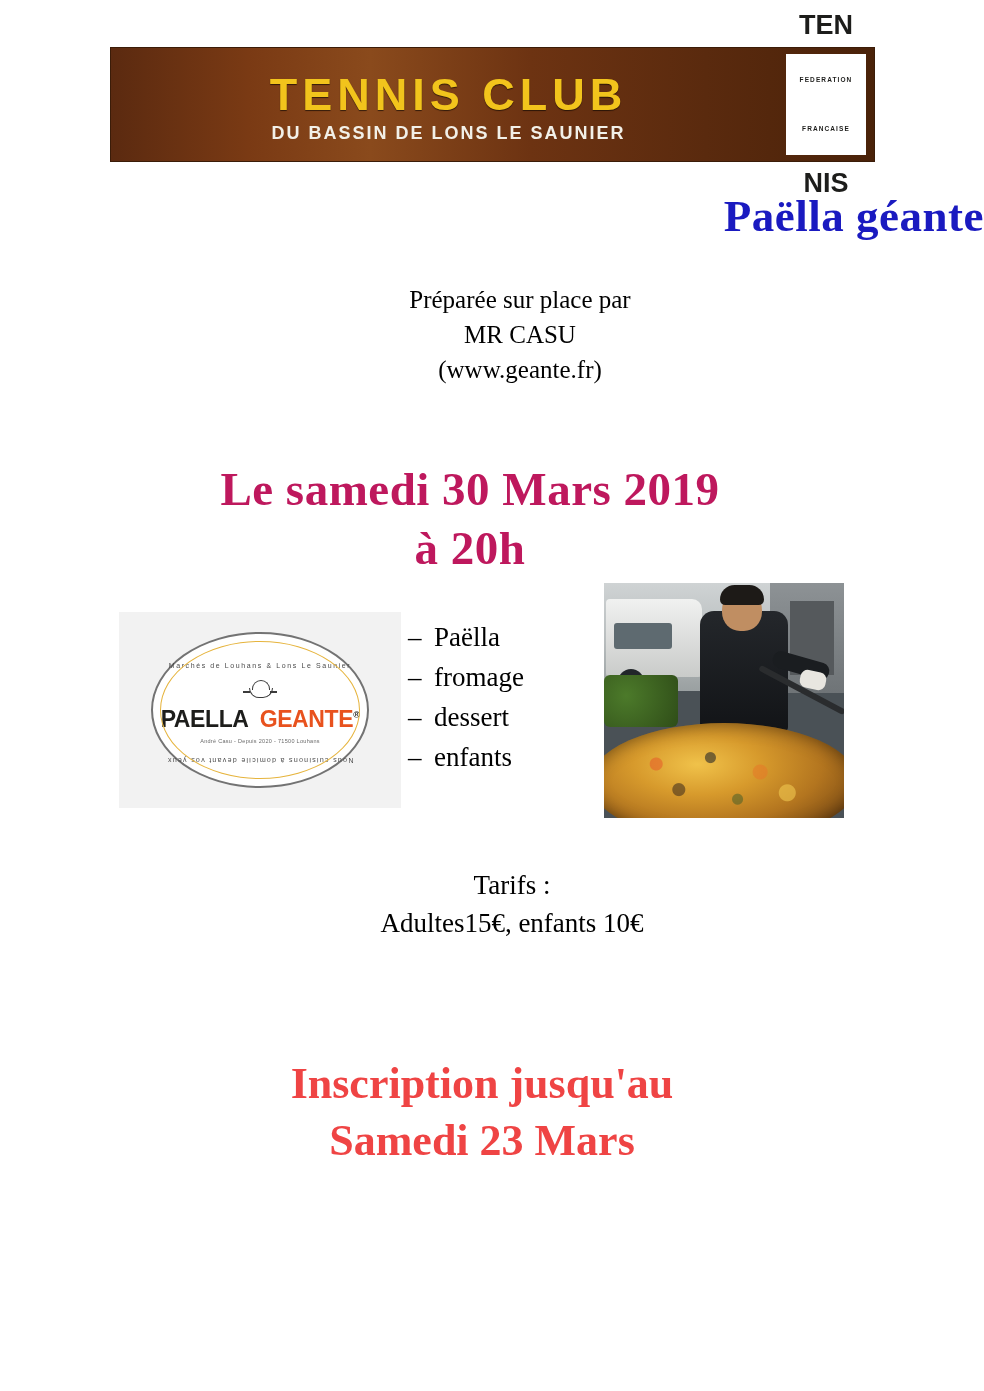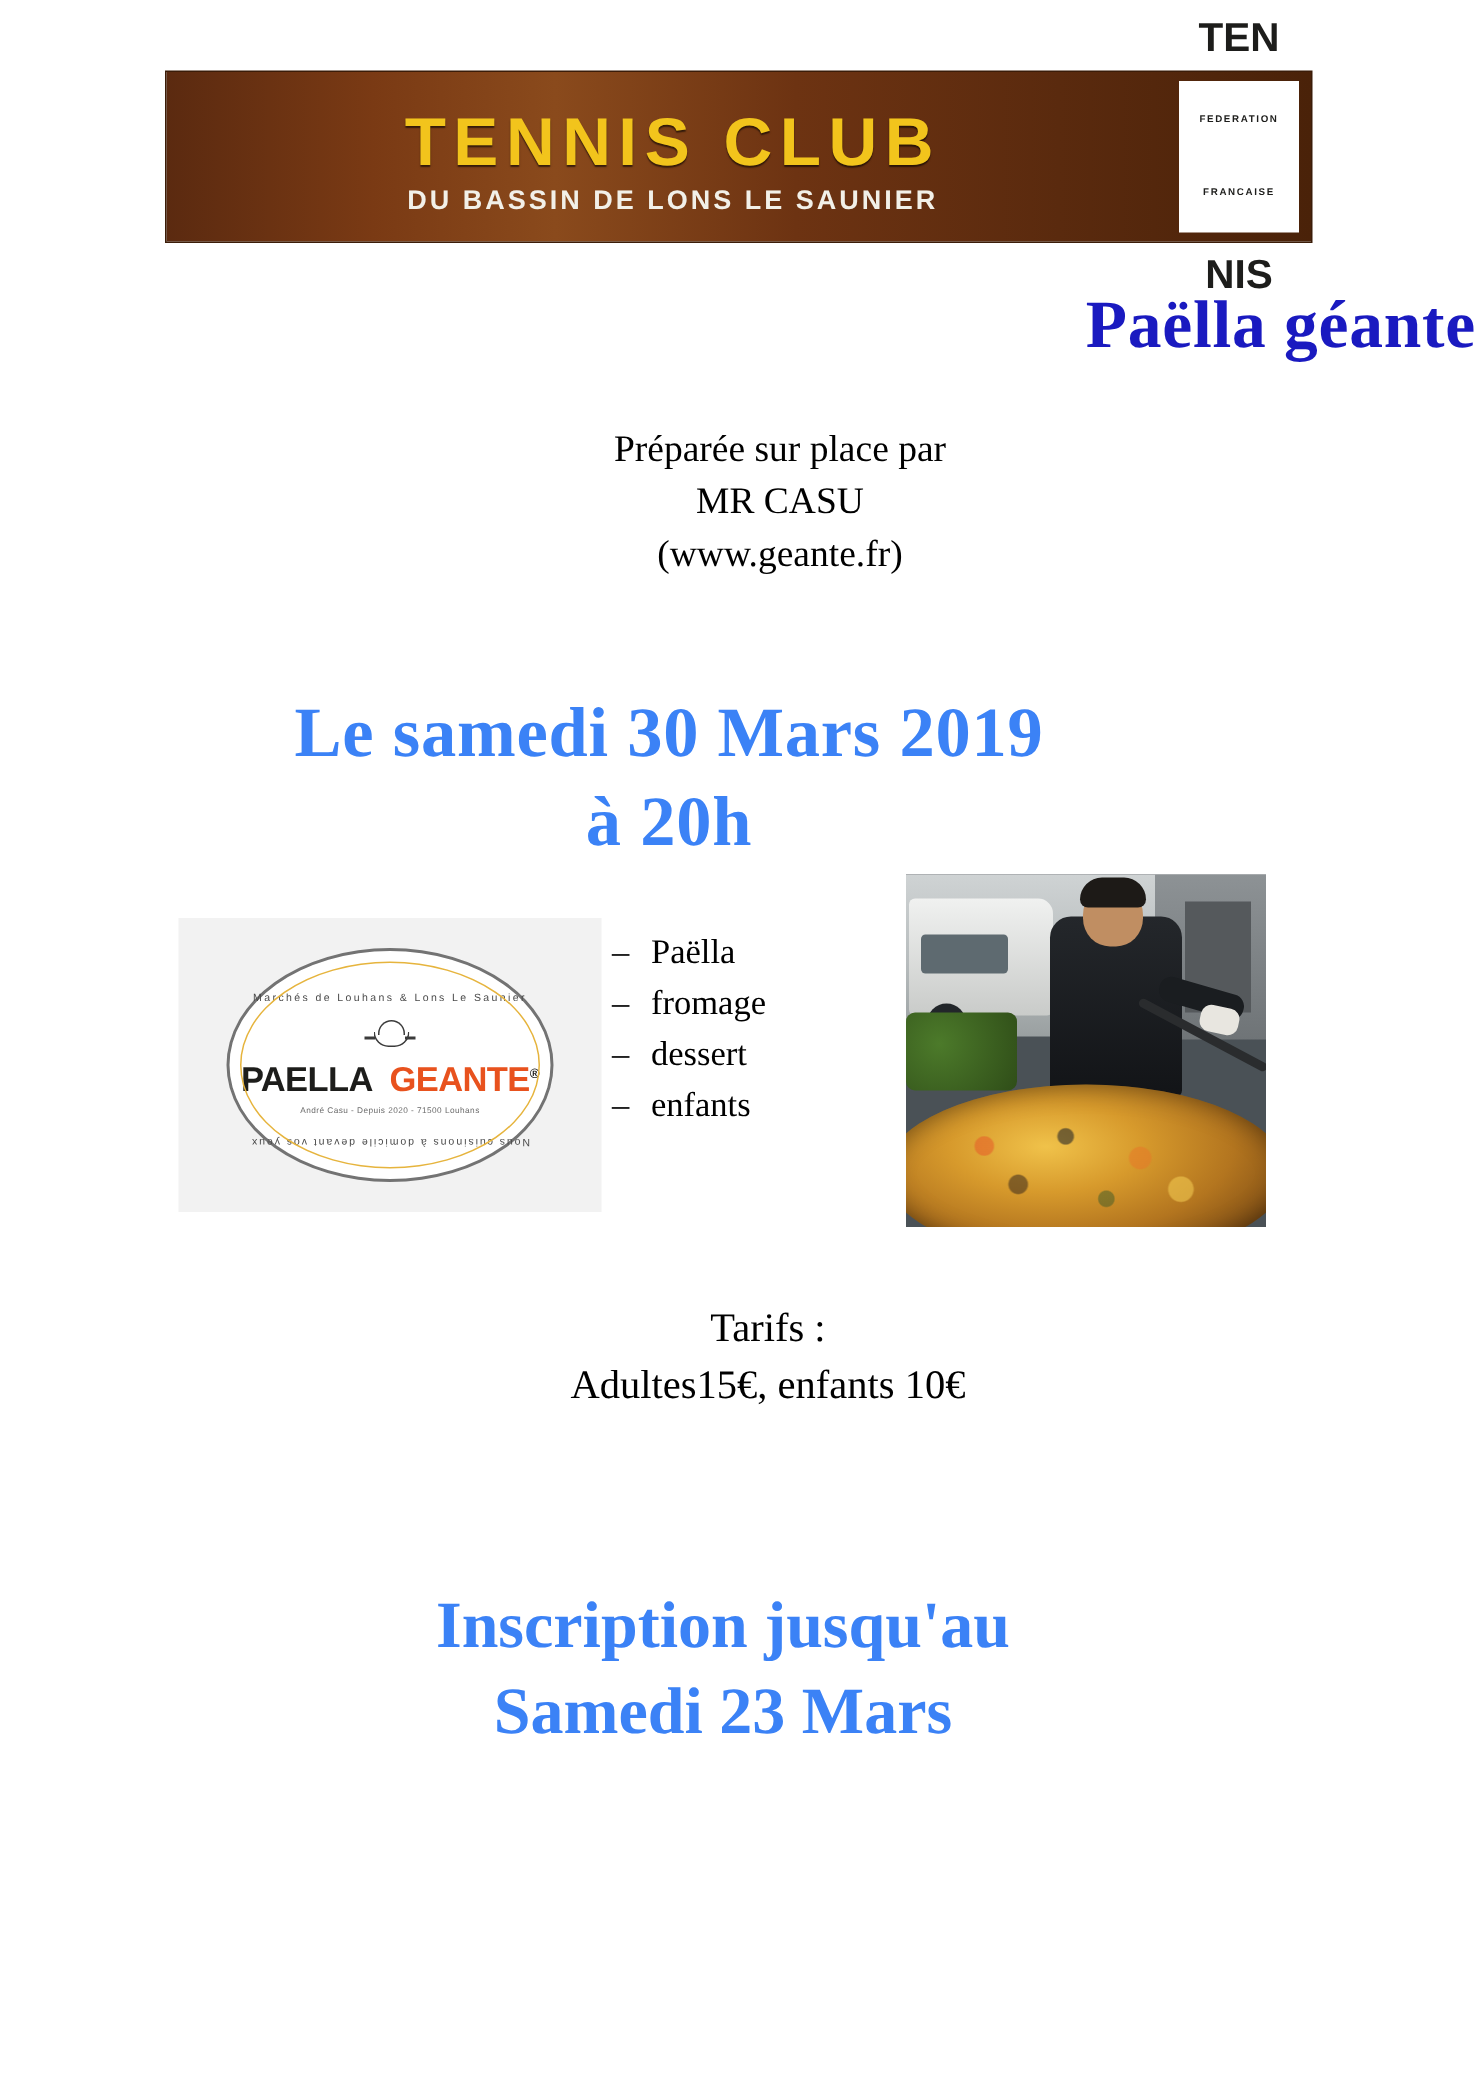--- a/index.html
+++ b/index.html
@@ -160,23 +160,24 @@
   }
   .date-block {
     position: absolute;
     top: 460px;
     left: 0;
     width: 892px;
     text-align: center;
     font-family: "Liberation Serif", serif;
     font-weight: bold;
     font-size: 47px;
-    color: #3b82f6;
+    color: #be185d;
     line-height: 1.25;
     letter-spacing: 0.5px;
+    padding-left: 24px;
   }
 
   
   .logo-box {
     position: absolute;
     left: 119px;
     top: 612px;
     width: 282px;
     height: 196px;
     background: #f2f2f2;
@@ -292,21 +293,21 @@
     font-family: "Liberation Sans", sans-serif;
     font-size: 5.5px;
     color: #6a6a6a;
     letter-spacing: 0.3px;
   }
 
   .menu-list {
     position: absolute;
     left: 408px;
     top: 618px;
-    font-size: 23px;
+    font-size: 27px;
     line-height: 1.48;
     color: #000;
   }
   .menu-list div { white-space: nowrap; }
   .dash { display: inline-block; width: 26px; }
 
   .photo {
     position: absolute;
     left: 604px;
     top: 583px;
@@ -405,21 +406,21 @@
   .inscription {
     position: absolute;
     top: 1055px;
     left: 0;
     width: 964px;
     text-align: center;
     font-family: "Liberation Serif", serif;
     font-weight: bold;
     font-size: 44px;
     line-height: 1.3;
-    color: #3b82f6;
+    color: #ef4444;
   }
 </style>
 </head>
 <body>
 
 <div class="banner">
   <div class="banner-center">
     <div class="banner-title">TENNIS CLUB</div>
     <div class="banner-sub">DU BASSIN DE LONS LE SAUNIER</div>
   </div>

